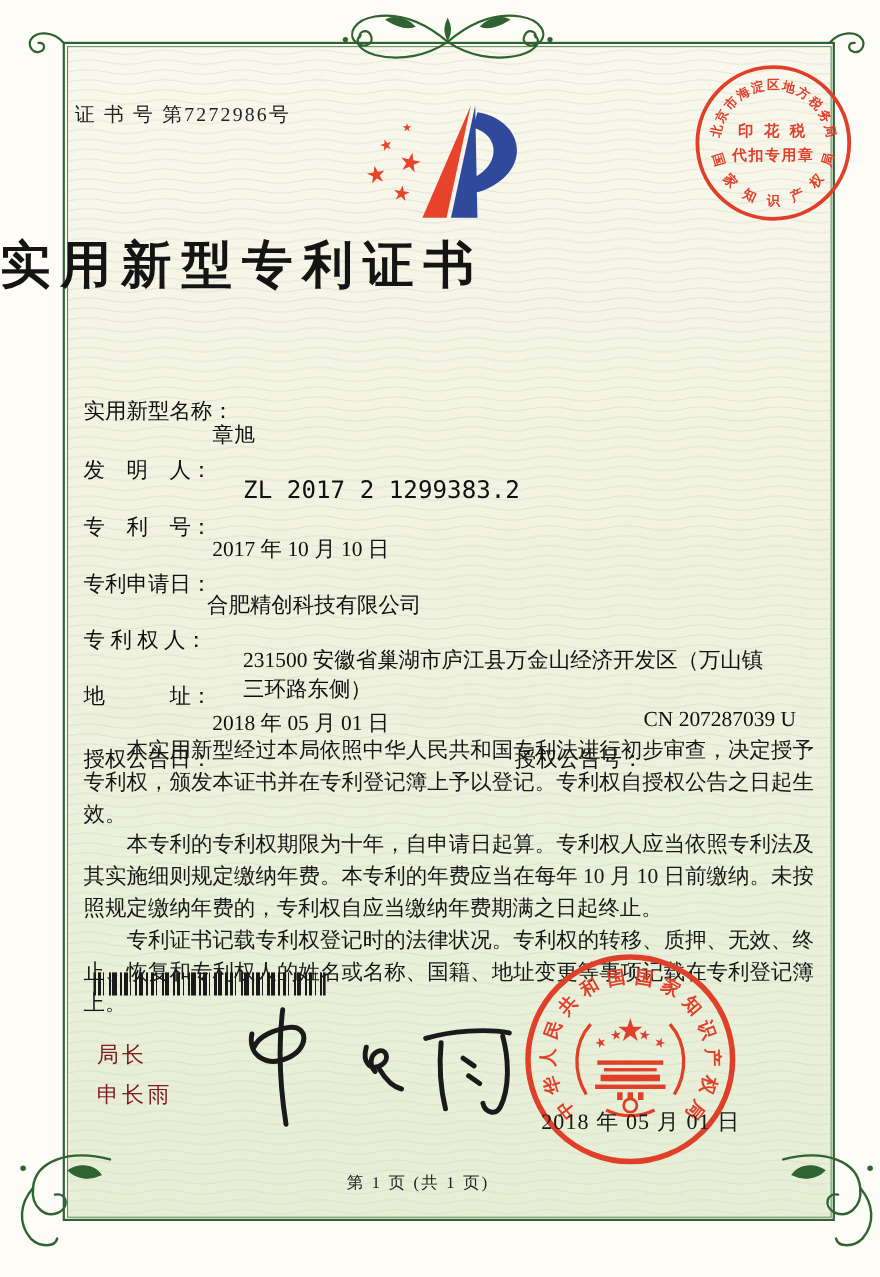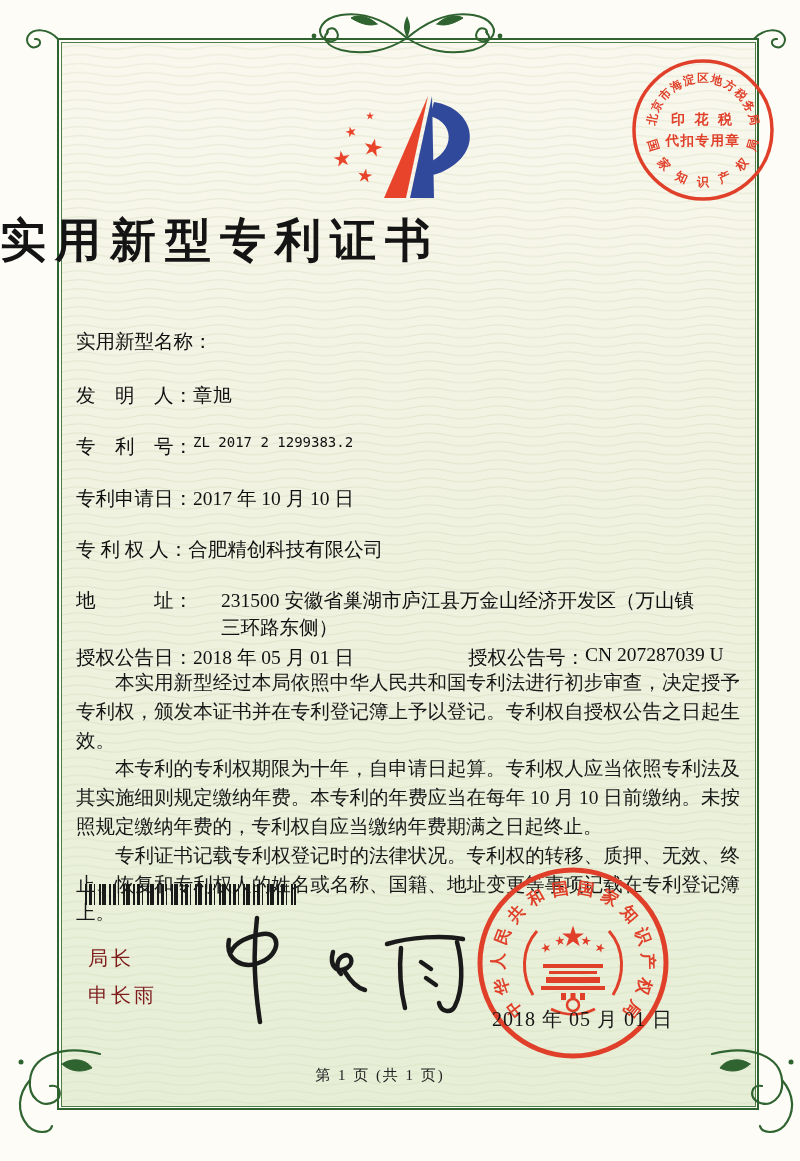--- a/index.html
+++ b/index.html
@@ -24,22 +24,22 @@
   .frame-inner{
     position:absolute;inset:1.5px;border:1px solid var(--line-green);
   }
   .bg-svg{position:absolute;inset:0;width:100%;height:100%;}
   .cert-no{left:68px;top:92px;font-size:18px;letter-spacing:2px;color:#222;}
   .title{
     left:0;right:0;top:210px;text-align:left;
     font-size:46px;font-weight:bold;letter-spacing:9px;color:#141414;
   }
   .row{left:76px;font-size:19.5px;color:#101010;display:flex;white-space:nowrap;}
-  .row .lbl{white-space:pre;}
-  .mono{font-family:"DejaVu Sans Mono","Liberation Mono",monospace;font-size:14px;padding-top:1px;}
+  .row .lbl{white-space:pre;margin-top:32px;}
+  .mono{font-family:"DejaVu Sans Mono","Liberation Mono",monospace;font-size:22px;padding-top:1px;margin-left:28px;}
   .addr-val div{line-height:27px;margin-left:28px;}
   .paras{
     left:76px;top:669px;width:664px;font-size:19.5px;line-height:28.8px;
     text-align:justify;color:#181818;
   }
   .paras p{margin:0;text-indent:2em;}
   .barcode{
     left:85px;top:884px;width:211px;height:21px;
     background:repeating-linear-gradient(90deg,
       #1a1a1a 0 2px,transparent 2px 4px,
@@ -108,20 +108,21 @@
   </svg>
   <svg class="abs z2" style="left:698px;top:1042px" width="112" height="96" viewBox="0 0 112 96">
     <g transform="matrix(-1,0,0,1,112,0)" fill="none" style="stroke:var(--border-green)" stroke-width="2.2" stroke-linecap="round">
       <path d="M98,12 C60,2 30,14 28,38 C26,56 40,66 52,60 C62,54 58,42 48,44"></path>
       <path d="M28,38 C16,52 14,70 26,84 C34,92 48,92 50,84"></path>
       <path d="M60,22 C70,15 84,17 90,26 C80,31 68,30 60,22 Z" style="fill:var(--border-green)" stroke-width="1"></path>
       <circle cx="19" cy="20" r="2.5" style="fill:var(--border-green)" stroke="none"></circle>
     </g>
   </svg>
 
+  <div class="abs z3 cert-no">证 书 号 第7272986号</div>
 
   <svg class="abs z3" style="left:322px;top:86px" width="170" height="135" viewBox="0 0 170 135">
     <defs>
       <path id="st" d="M0,-10 L2.245,-3.09 L9.51,-3.09 L3.633,1.18 L5.878,8.09 L0,3.82 L-5.878,8.09 L-3.633,1.18 L-9.51,-3.09 L-2.245,-3.09 Z"></path>
     </defs>
     <g>
       <use href="#st" transform="translate(48,30) scale(0.42)" fill="#e8442c"></use>
       <use href="#st" transform="translate(29,46) scale(0.55) rotate(-15)" fill="#e8442c"></use>
       <use href="#st" transform="translate(51,62) scale(0.95) rotate(12)" fill="#e8442c"></use>
       <use href="#st" transform="translate(20,73) scale(0.85) rotate(-10)" fill="#e8442c"></use>

